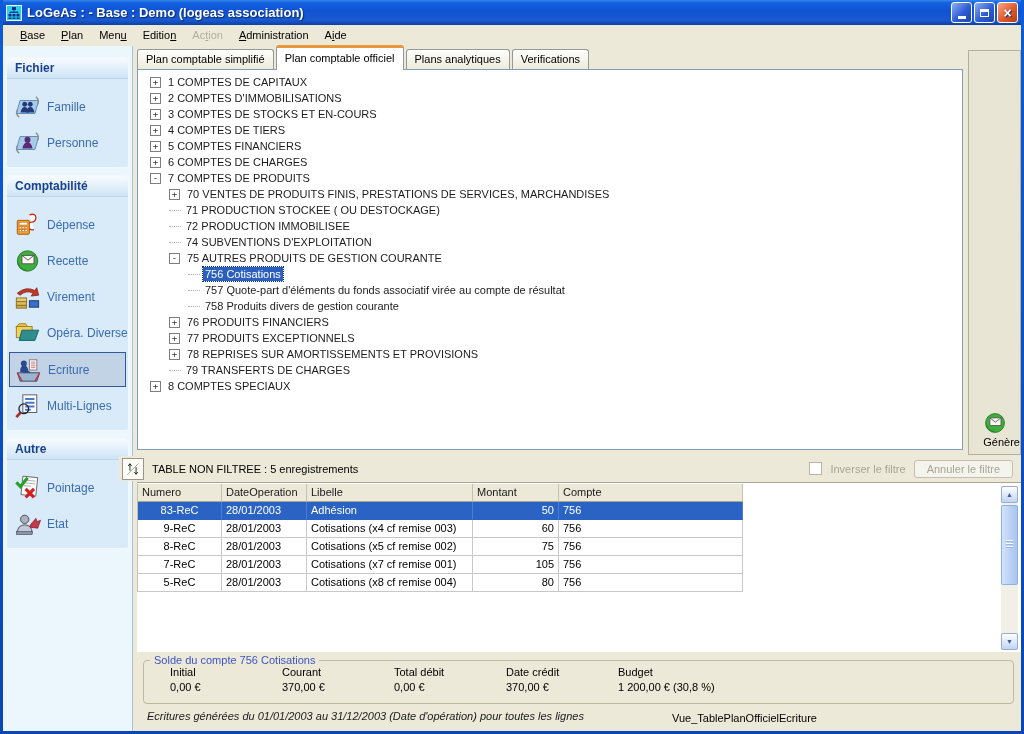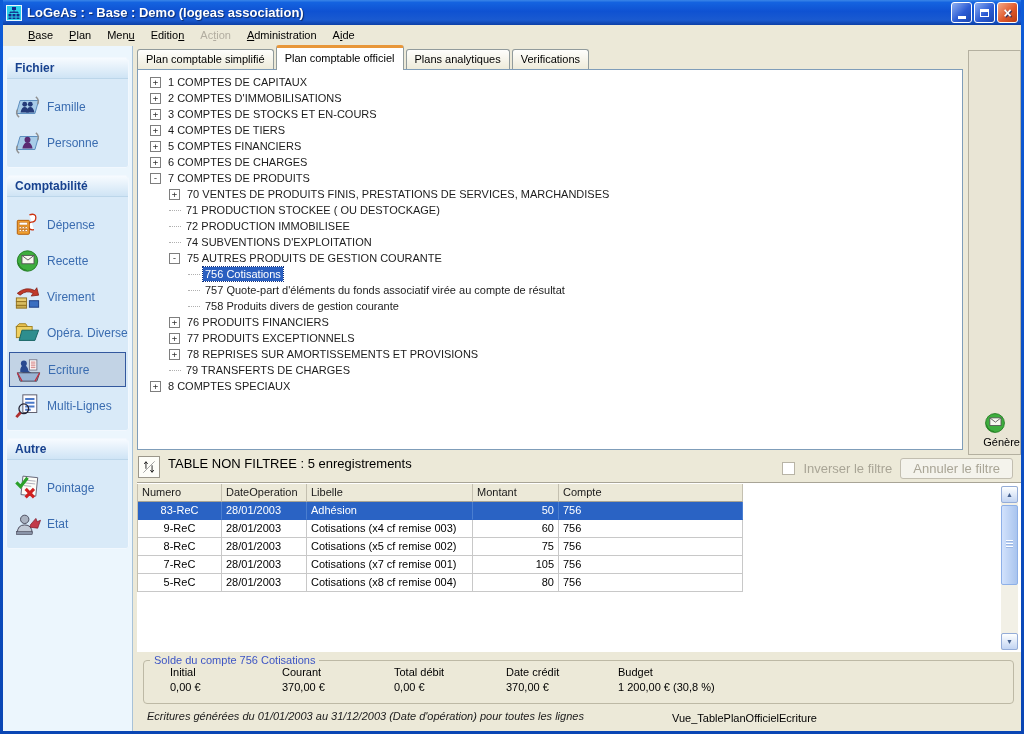--- a/index.html
+++ b/index.html
@@ -19,21 +19,21 @@
   .tb-btn{width:21px;height:21px;border-radius:3px;border:1px solid #fff;box-sizing:border-box;
     display:flex;align-items:center;justify-content:center;color:#fff;cursor:pointer}
   .tb-btn.min,.tb-btn.max{background:linear-gradient(135deg,#8fb0f2,#2d5cd4 55%,#1a46b0)}
   .tb-btn.close{background:linear-gradient(135deg,#f4a988,#e05a2c 55%,#b83c12)}
   .glyph-min{width:8px;height:3px;background:#fff;margin-top:9px}
   .glyph-max{width:9px;height:8px;border:1px solid #fff;border-top-width:3px;box-sizing:border-box}
   .glyph-close{font-size:14px;font-weight:bold;line-height:1}
 
   
   .menubar{position:absolute;left:0;right:0;top:25px;height:20px;background:#ece9d8;
-    display:flex;align-items:center;font-size:11px;padding-left:17px}
+    display:flex;align-items:center;font-size:11px;padding-left:9px}
   .menu-item{padding:2px 8px;color:#000;cursor:default}
   .menu-item.disabled{color:#b2ada0}
 
   
   .sidebar{position:absolute;left:0;top:46px;bottom:0;width:130px;background:#ecf6fd;
     border-right:1px solid #a8c2d8;padding-top:11px;box-sizing:border-box}
   .side-section{margin:0 3px 7px 3px;background:#d9eaf8;border:1px solid #f2f8fe;border-radius:3px;
     padding-bottom:6px;overflow:hidden}
   .side-header{height:20px;line-height:20px;padding-left:8px;font-weight:bold;font-size:12px;color:#17418e;
     background:linear-gradient(#f7fbff,#cfe4f5);border-bottom:1px solid #bcd6ea;margin-bottom:10px}
@@ -60,22 +60,22 @@
   .tlabel{padding:1px 2px}
   .tlabel.sel{background:#2a5fc0;color:#fff;outline:1px dotted #10307c}
 
   
   .right-panel{position:absolute;left:965px;top:50px;width:53px;height:405px;background:#e9e5d5;
     border:1px solid #b4b0a0;box-sizing:border-box}
   .genere{position:absolute;left:0;right:0;bottom:6px;text-align:right;font-size:11px;color:#000;cursor:pointer}
   .genere svg{width:24px;height:24px;display:block;margin:0 auto 1px auto}
 
   
-  .filter-bar{position:absolute;left:132px;right:0;top:456px;height:25px;background:#ece9d8;
-    display:flex;font-size:13px}
+  .filter-bar{position:absolute;left:116px;right:0;top:456px;height:25px;background:#ece9d8;
+    display:flex;align-items:center;font-size:11px}
   .sort-btn{width:20px;height:20px;background:#fdfdf8;border:1px solid #9a968a;margin-left:3px;
     display:flex;align-items:center;justify-content:center;cursor:pointer;flex:none}
   .sort-btn svg{width:14px;height:14px}
   .filter-status{margin-left:8px;color:#000}
   .filter-right{margin-left:auto;display:flex;align-items:center;margin-right:8px;gap:8px;color:#a9a596}
   .checkbox{width:13px;height:13px;background:#fff;border:1px solid #b8b4a6;box-sizing:border-box}
   .dis-btn{border:1px solid #c2beb0;background:#f4f3ec;color:#a9a596;padding:2px 12px;border-radius:3px}
 
   
   .table-area{position:absolute;left:134px;top:482px;width:884px;height:170px;background:#fff;

